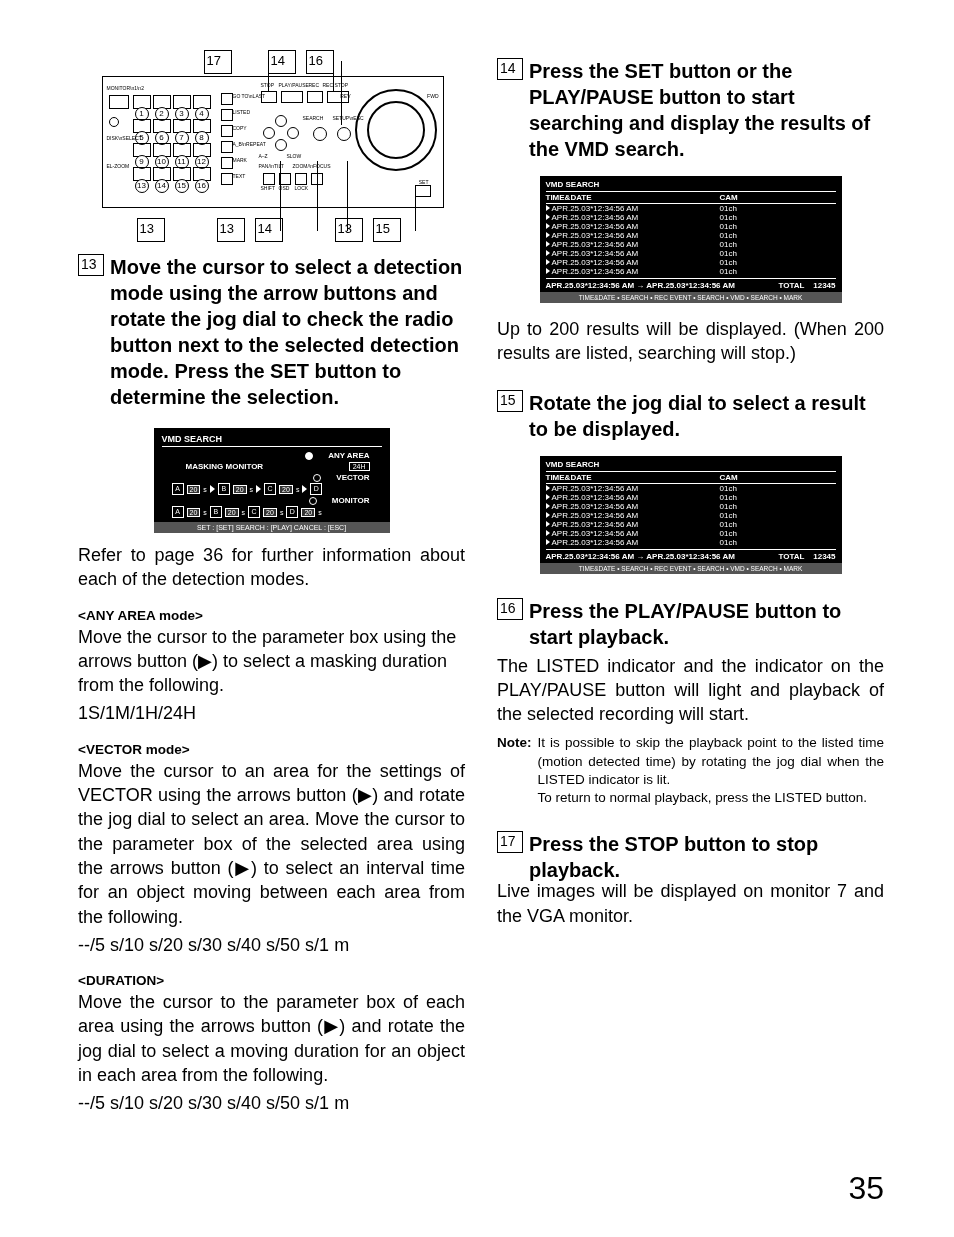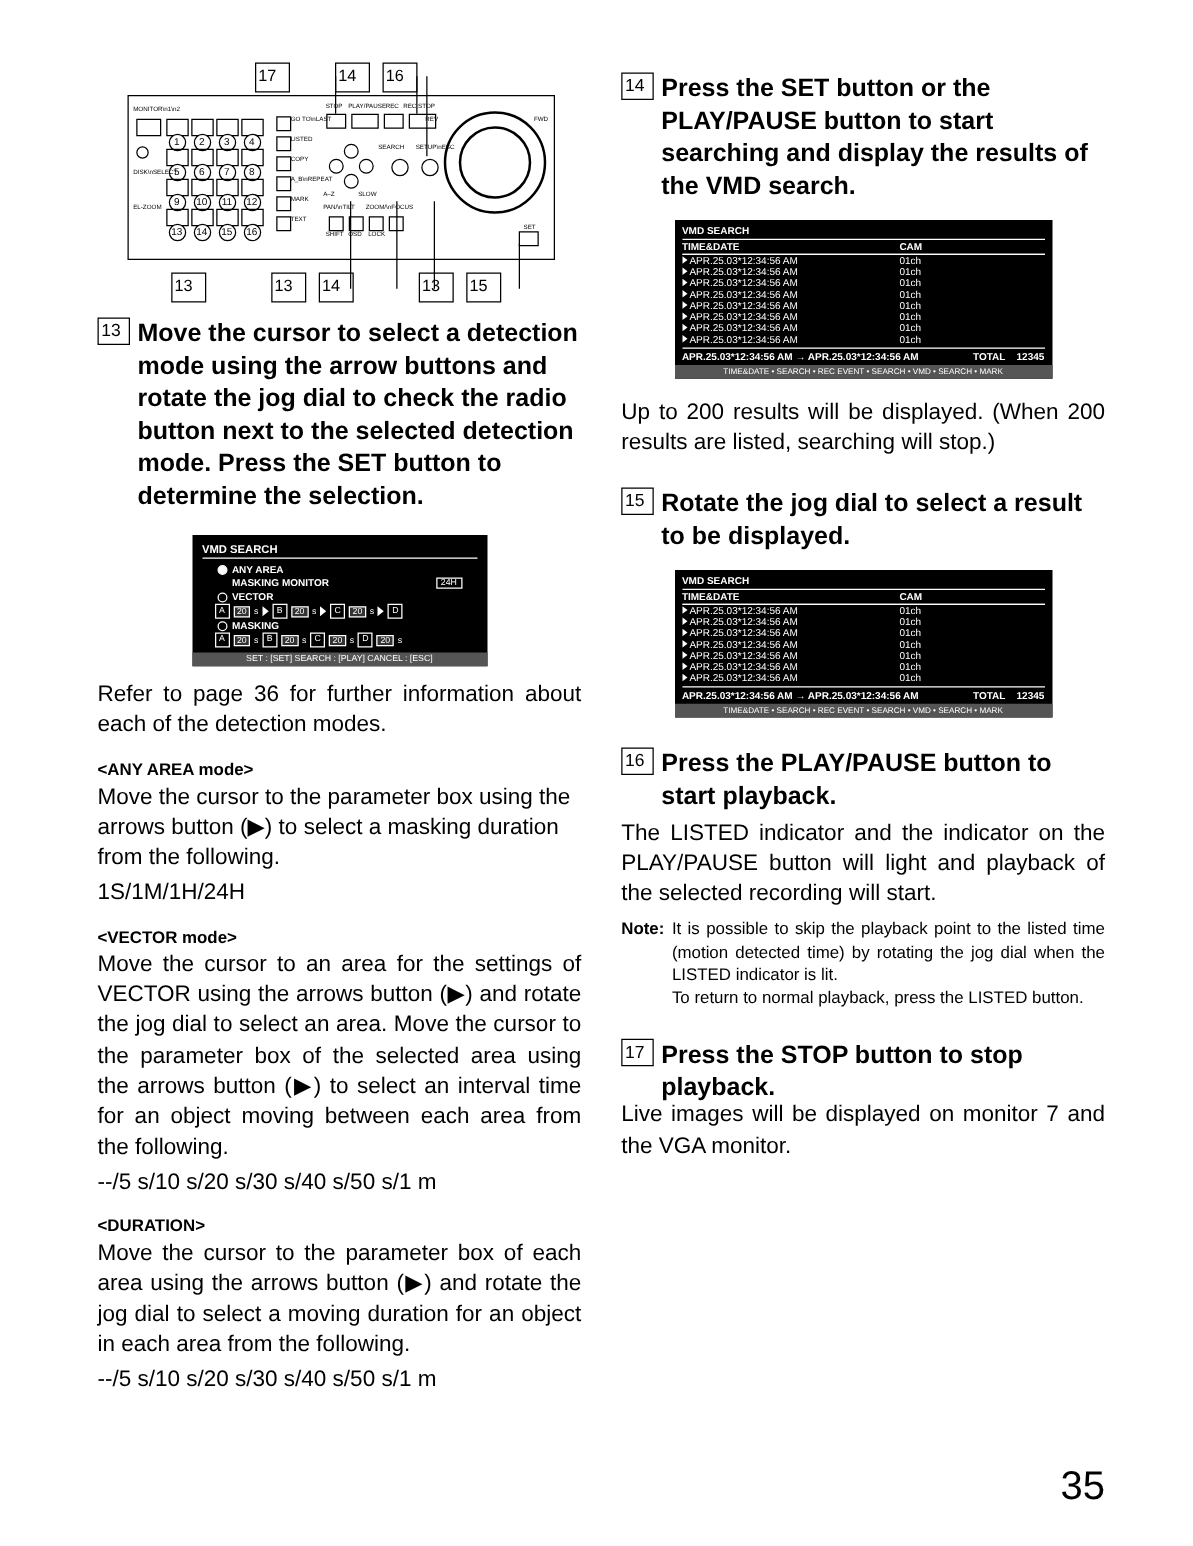--- a/index.html
+++ b/index.html
@@ -113,21 +113,21 @@
   
   .osd {
     width: 220px;
     margin: 18px auto 10px;
     background: #000;
     color: #fff;
     font-size: 8px;
     padding: 6px 8px 4px;
   }
   .osd .title { font-weight: bold; font-size: 9px; border-bottom:1px solid #fff; padding-bottom:2px; margin-bottom:3px;}
-  .osd .row { display:flex; align-items:center; gap:4px; padding:1px 12px;}
+  .osd .row { display:flex; align-items:center; gap:15px; padding:1px 12px;justify-content:flex-end;}
   .radio{ width:6px;height:6px;border:1px solid #fff; border-radius:50%; display:inline-block;}
   .radio.on{ background:#fff;}
   .osd .lbl{ font-weight:bold; }
   .osd .pill{ border:1px solid #fff; padding:0 3px; font-size:7px; margin-left:auto;}
   .seg{
     display:flex; align-items:center; gap:3px; margin-left:10px; flex-wrap:wrap;
   }
   .seg .box{ border:1px solid #fff; width:10px; height:10px; font-size:7px; text-align:center; line-height:10px;}
   .seg .val{ background:#333; border:1px solid #fff; padding:0 2px; font-size:7px;}
   .seg .s{ font-size:7px;}
@@ -308,21 +308,21 @@
           <span class="s">s</span>
           <span class="tri"></span>
         <span class="box">C</span>
         <span class="val">20</span>
           <span class="s">s</span>
           <span class="tri"></span>
         <span class="box">D</span>
       </div>
       <div class="row">
           <span class="radio"></span>
-        <span class="lbl">MASKING</span>
+        <span class="lbl">MONITOR</span>
         </div>
       <div class="seg">
         <span class="box">A</span>
         <span class="val">20</span>
           <span class="s">s</span>
         <span class="box">B</span>
         <span class="val">20</span>
           <span class="s">s</span>
         <span class="box">C</span>
         <span class="val">20</span>

